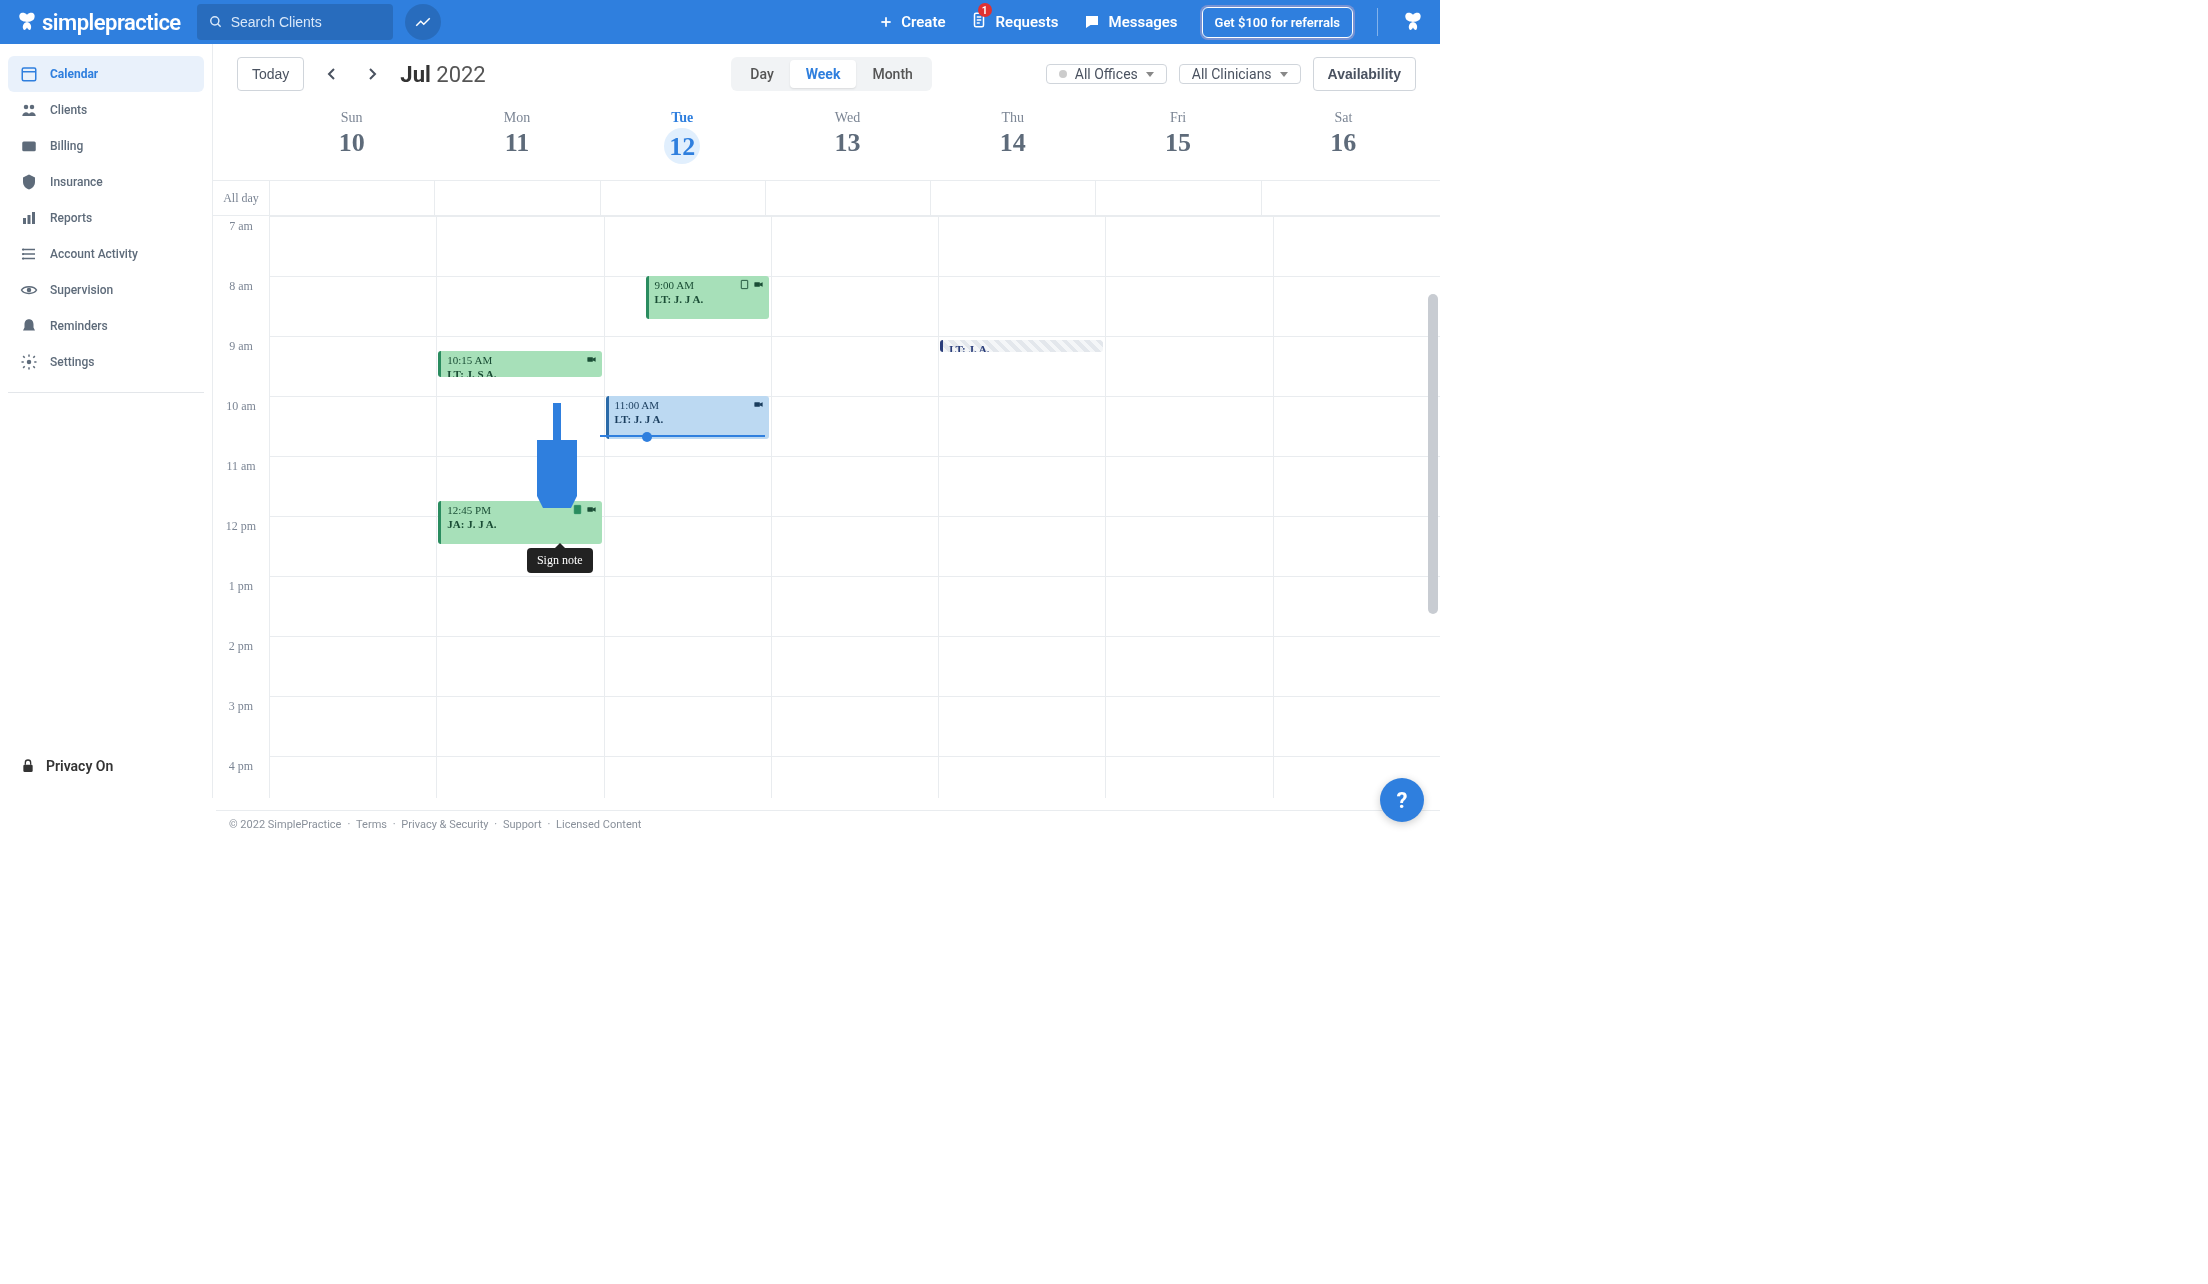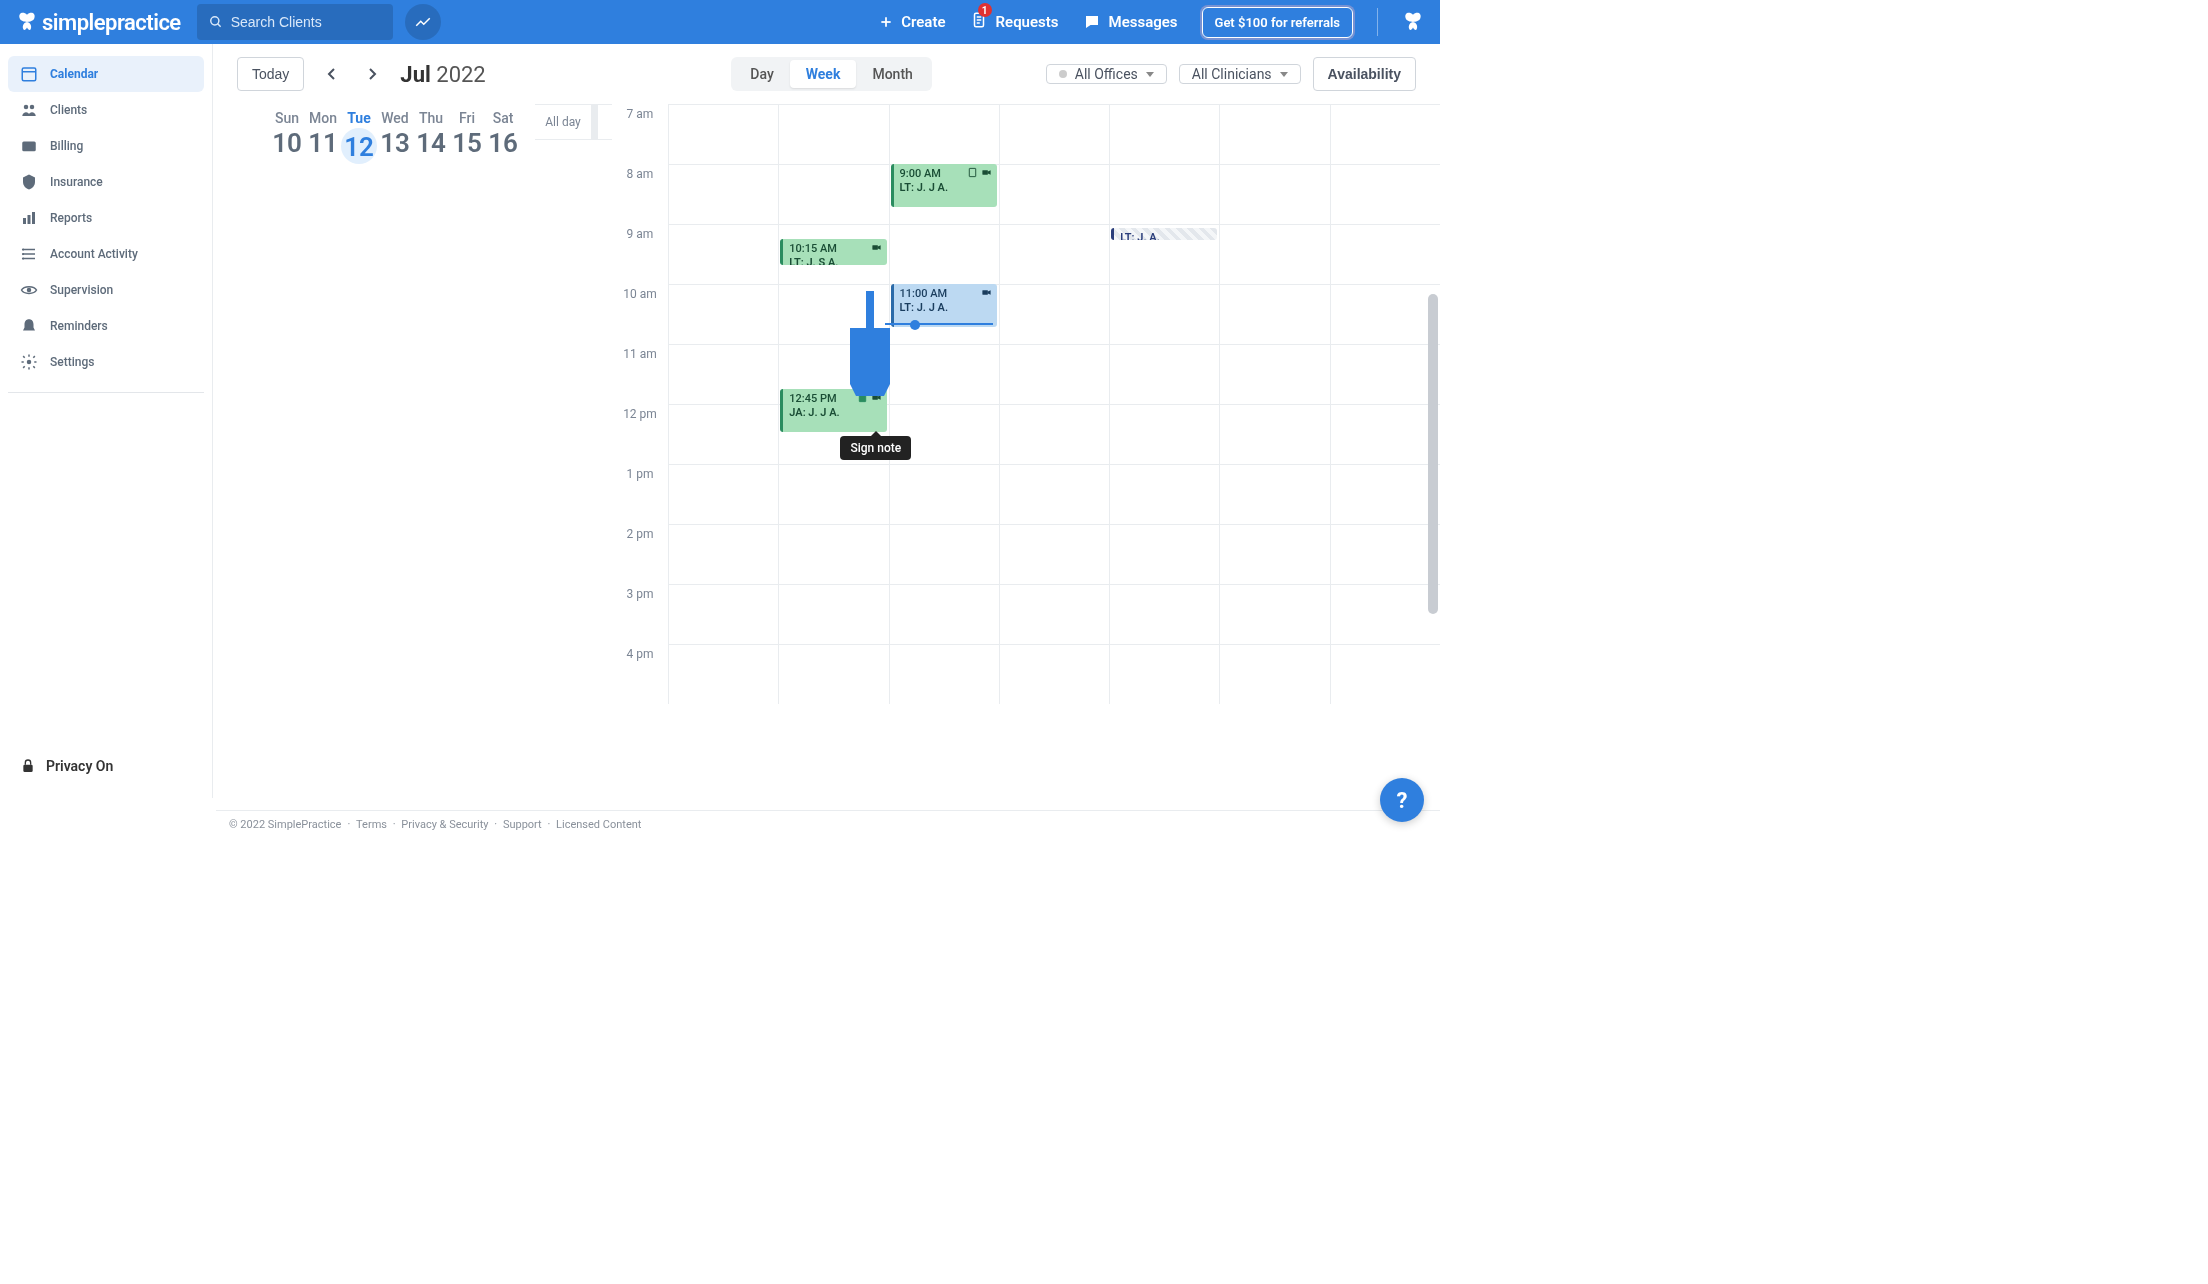--- a/index.html
+++ b/index.html
@@ -32,21 +32,21 @@
 .cal-title { font-size:22px; font-weight:400; color:#555;}
 .cal-title .month { font-weight:700; color:#333;}
 .seg { display:flex; background:#f1f3f5; border-radius:6px; padding:3px; margin-left:auto;}
 .seg .opt { padding:6px 16px; font-size:14px; color:#555; border-radius:4px; cursor:pointer; font-weight:500;}
 .seg .opt.active { background:#fff; color:#2F7FDE; font-weight:700; box-shadow:0 1px 2px rgba(0,0,0,0.1);}
 .filter-btn { border:1px solid #d0d5db; background:#fff; border-radius:4px; padding:1px 12px; font-size:14px; color:#4a5260; display:flex; align-items:center; gap:8px; cursor:pointer;}
 .dot-gray { width:8px; height:8px; border-radius:50%; background:#ccc;}
 .caret { width:0; height:0; border-left:4px solid transparent; border-right:4px solid transparent; border-top:5px solid #888;}
 
 .calendar { flex:1; display:flex; overflow:hidden; border-left:1px solid #e9ecef; position:relative;}
-.cal-grid { flex:1; display:flex; flex-direction:row; overflow:hidden;}
+.cal-grid { flex:1; display:flex; flex-direction:column; overflow:hidden;font-family:Liberation Serif, serif;}
 .day-headers { display:grid; grid-template-columns: 56px repeat(7, 1fr) 14px; height:76px;}
 .day-hdr { text-align:center; padding-top:6px;}
 .day-hdr .dow { font-size:14px; color:#7b8594; font-weight:500;}
 .day-hdr .num { font-size:26px; font-weight:600; color:#5e6b7a; margin-top:2px;}
 .day-hdr.today .dow { color:#2F7FDE; font-weight:700;}
 .day-hdr.today .num { color:#2F7FDE; display:inline-block; }
 .day-hdr.today .num-wrap { background:#e1effd; border-radius:50%; width:36px; height:36px; display:inline-flex; align-items:center; justify-content:center; margin-top:2px;}
 
 .allday-row { display:grid; grid-template-columns: 56px repeat(7, 1fr) 14px; height:36px; border-top:1px solid #e9ecef; border-bottom:1px solid #e9ecef;}
 .allday-label { font-size:12px; color:#7b8594; display:flex; align-items:center; justify-content:center;}
@@ -391,21 +391,21 @@
                     <svg class="ic" viewBox="0 0 24 24" fill="#2a8c5f" stroke="#2a8c5f" stroke-width="2">
                       <rect x="5" y="3" width="14" height="18" rx="1"></rect>
                     </svg>
                     <svg class="ic" viewBox="0 0 24 24" fill="currentColor">
                       <rect x="3" y="7" width="12" height="10" rx="1"></rect>
                       <path d="M15 10 L21 7 V17 L15 14 Z"></path>
                     </svg>
                   </span></div>
               </div>
               <div class="event-col">
-                <div class="evt evt-green" style="top: 60px; height: 43px;"><span class="t">9:00 AM</span><span class="lbl">LT: J. J A.</span><span class="evt-icons">
+                <div class="evt evt-green" style="top: 60px; height: 43px; margin-left: 40px;"><span class="t">9:00 AM</span><span class="lbl">LT: J. J A.</span><span class="evt-icons">
                     <svg class="ic" viewBox="0 0 24 24" fill="none" stroke="#1a4d35" stroke-width="2">
                       <rect x="5" y="3" width="14" height="18" rx="1"></rect>
                     </svg>
                     <svg class="ic" viewBox="0 0 24 24" fill="currentColor">
                       <rect x="3" y="7" width="12" height="10" rx="1"></rect>
                       <path d="M15 10 L21 7 V17 L15 14 Z"></path>
                     </svg>
                   </span></div>
                 <div class="evt evt-blue" style="top: 180px; height: 43px;"><span class="t">11:00 AM</span><span class="lbl">LT: J. J A.</span><span class="evt-icons">
                     <svg class="ic" viewBox="0 0 24 24" fill="currentColor">

